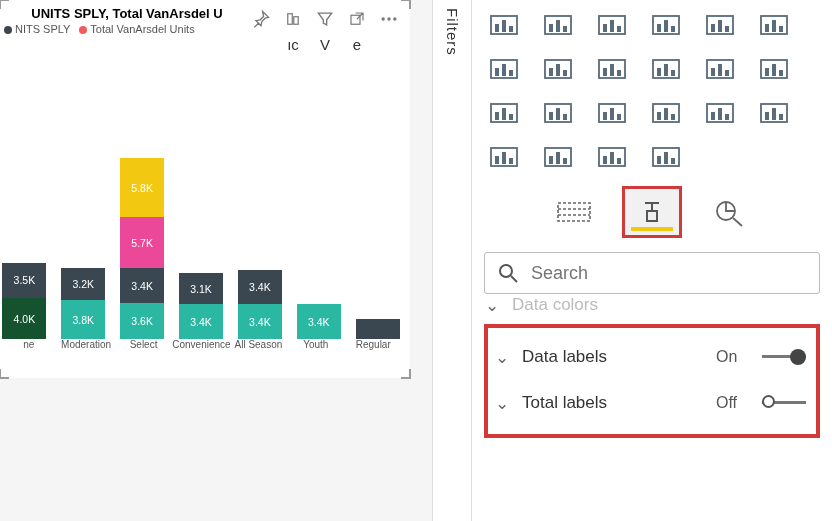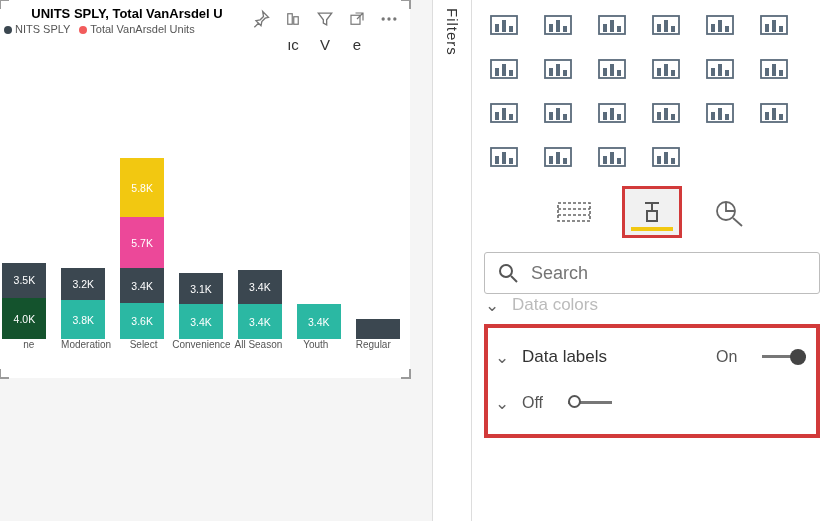--- a/index.html
+++ b/index.html
@@ -628,20 +628,21 @@
         <span class="chev">⌄</span>
         <span class="prop-label">Data labels</span>
         <span class="prop-state">On</span>
         <div class="toggle on">
             <div class="track"></div>
             <div class="knob"></div>
           </div>
       </div>
       <div class="prop-row">
         <span class="chev">⌄</span>
+        <span class="prop-label">Total labels</span>
         <span class="prop-state">Off</span>
         <div class="toggle off">
             <div class="track"></div>
             <div class="knob"></div>
           </div>
       </div>
     </div>
   </div>
 
 </div>

